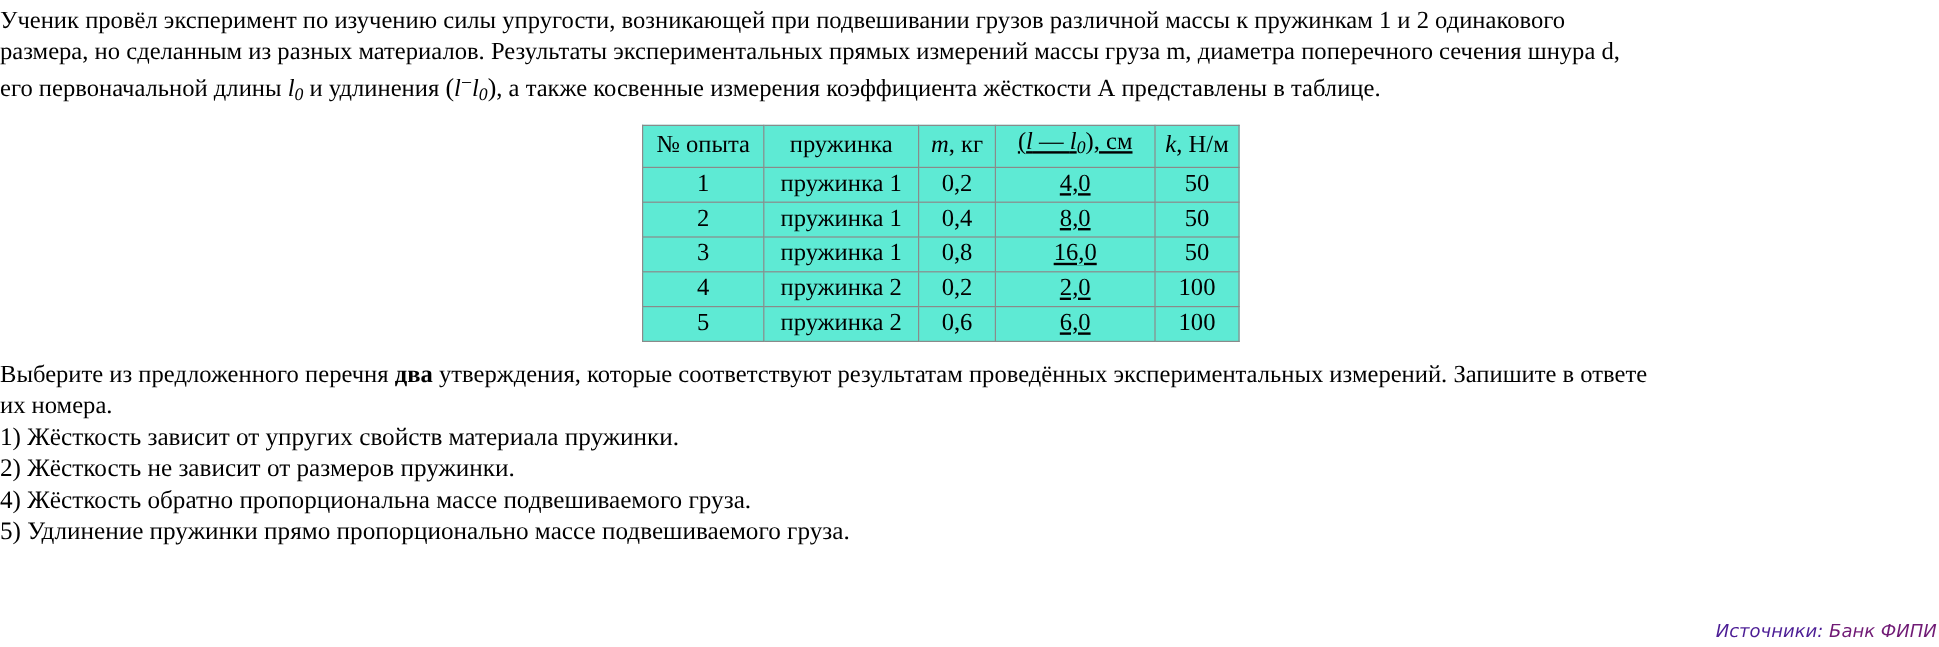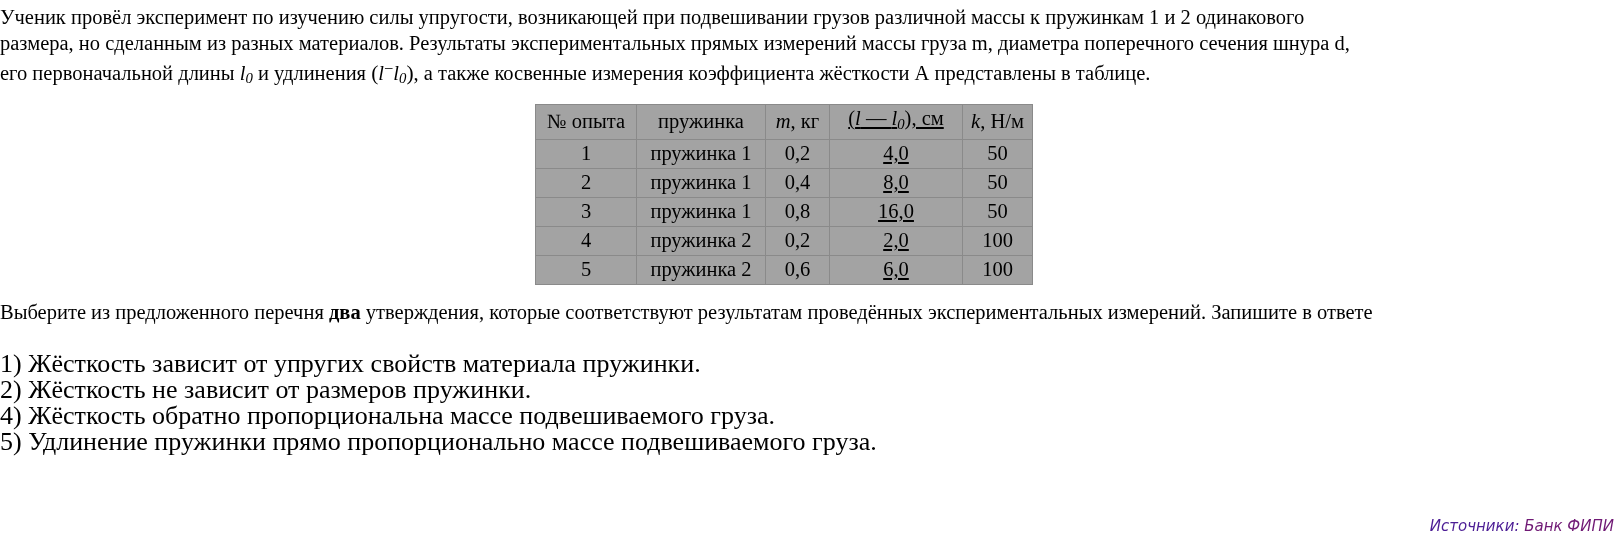--- a/index.html
+++ b/index.html
@@ -54,21 +54,21 @@
 
   
   .tbl-wrap {
     position: absolute;
     left: 535px;
     top: 104px;
   }
   table.data {
     border-collapse: collapse;
     font-size: 20.5px;
-    background: #a3a3a3;
+    background: #5eead4;
   }
   table.data th, table.data td {
     border: 1px solid #8a8a8a;
     padding: 1px 6px 3px 6px;
     font-weight: normal;
     line-height: 24px;
     height: 25px;
     box-sizing: border-box;
     white-space: nowrap;
   }
@@ -89,21 +89,21 @@
     line-height: 26px;
   }
   .prompt .ln { display: block; white-space: nowrap; }
   .prompt b { font-weight: bold; }
 
   .options {
     position: absolute;
     left: 0px;
     top: 351px;
     width: 1616px;
-    font-size: 26px;
+    font-size: 21px;
     line-height: 26px;
     list-style: none;
     margin: 0;
     padding: 0;
   }
   .options li { white-space: nowrap; }
 
   
   .footer {
     position: absolute;
@@ -179,20 +179,21 @@
           <td class="c-m">0,6</td>
           <td class="c-dl">6,0</td>
           <td class="c-k">100</td>
         </tr>
       </tbody>
     </table>
   </div>
 
   <div class="prompt">
     <span class="ln"><span>Выберите из предложенного перечня </span><b>два</b><span> утверждения, которые соответствуют результатам проведённых экспериментальных измерений. Запишите в ответе</span></span>
+    <span class="ln">их номера.</span>
   </div>
 
   <ul class="options">
     <li>1) Жёсткость зависит от упругих свойств материала пружинки.</li>
     <li>2) Жёсткость не зависит от размеров пружинки.</li>
     <li>4) Жёсткость обратно пропорциональна массе подвешиваемого груза.</li>
     <li>5) Удлинение пружинки прямо пропорционально массе подвешиваемого груза.</li>
   </ul>
 
   <div class="footer">

